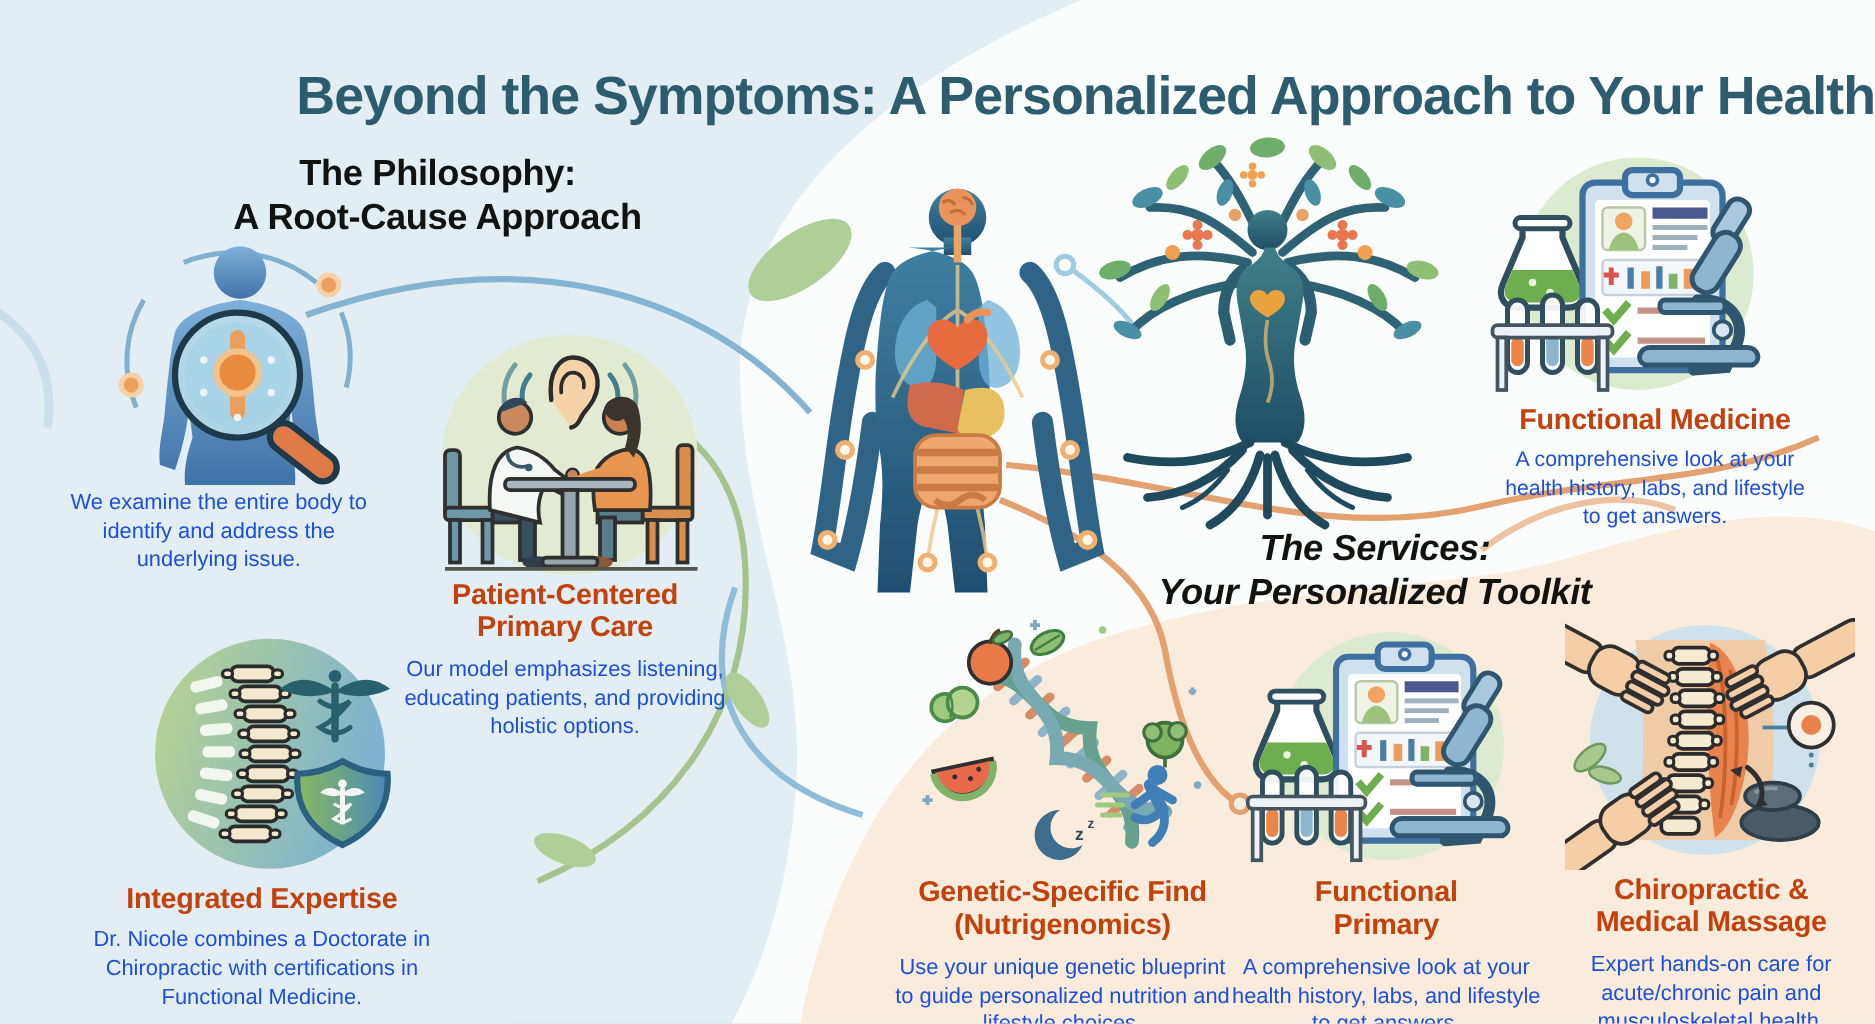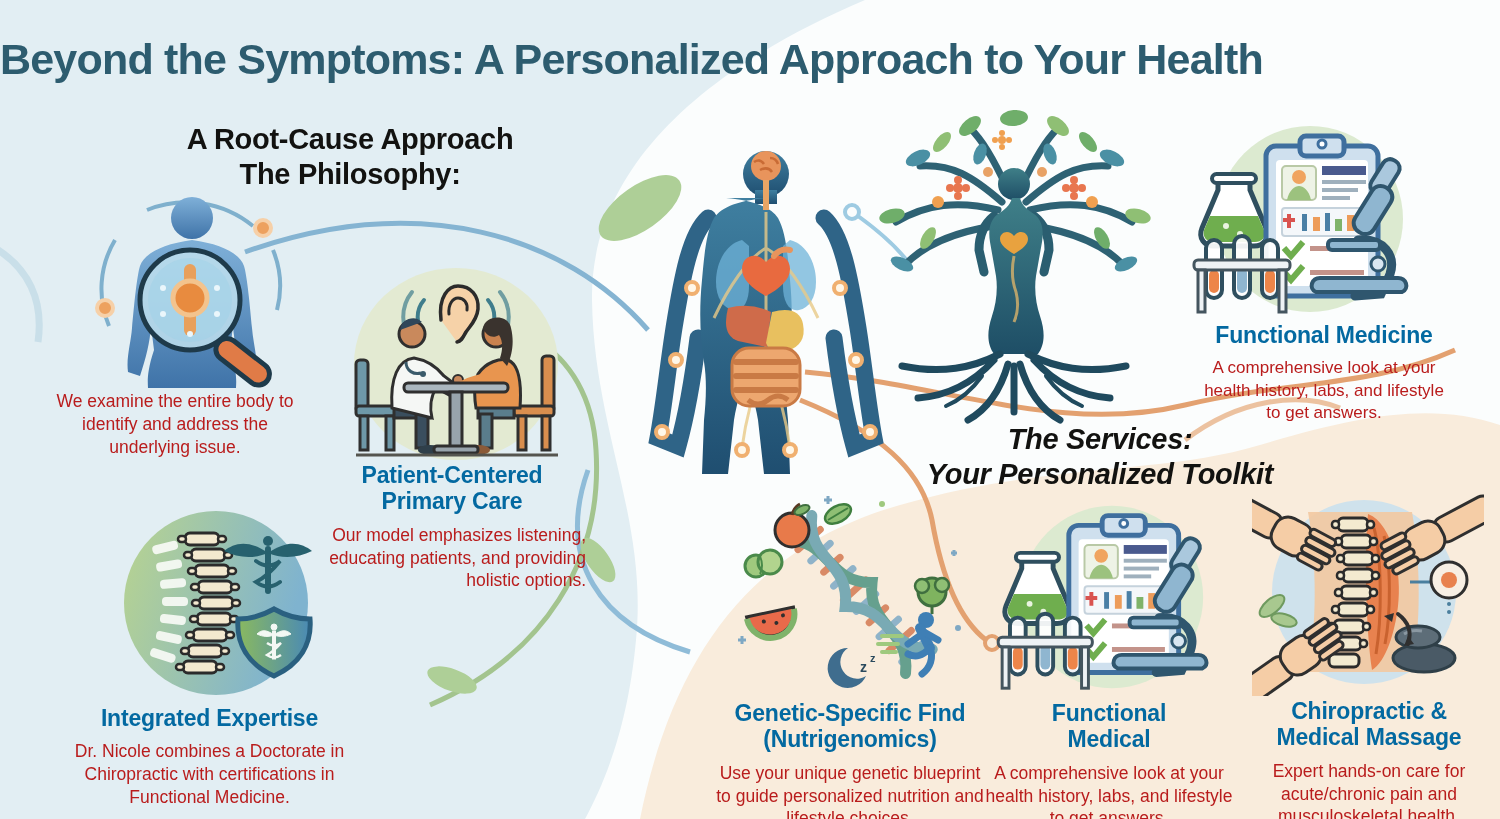--- a/index.html
+++ b/index.html
@@ -2,27 +2,27 @@
 <html><head>
 <meta charset="utf-8">
 <style>
   html,body{margin:0;padding:0;background:#cfdfe8;}
   .stage{position:relative;width:1500px;height:819px;overflow:hidden;
          background:#e2eef3;font-family:"Liberation Sans",sans-serif;color:#1d1d1b;}
   .abs{position:absolute;}
   figure{margin:0;padding:0;}
   figure svg{display:block;width:100%;height:100%;}
   .bg-svg{position:absolute;left:0;top:0;width:1500px;height:819px;}
-  .main-title{position:absolute;left:0;top:6px;width:1500px;text-align:left;
+  .main-title{position:absolute;left:0;top:24px;width:1500px;text-align:right;
       font-size:43px;font-weight:700;color:#2d5c6f;letter-spacing:-0.8px;}
   .section-heading{position:absolute;text-align:center;font-size:29px;font-weight:800;
       color:#121210;line-height:1.22;letter-spacing:-0.3px;}
   .card{position:absolute;text-align:center;}
-  .card h3{margin:0 0 9px 0;font-size:23px;font-weight:700;color:#0369a1;line-height:1.15;letter-spacing:-0.2px;}
-  .card p{margin:0 auto;font-size:17.5px;font-weight:400;color:#b91c1c;line-height:1.3;}
+  .card h3{margin:0 0 9px 0;font-size:23px;font-weight:700;color:#c2410c;line-height:1.15;letter-spacing:-0.2px;}
+  .card p{margin:0 auto;font-size:17.5px;font-weight:400;color:#1d4ed8;line-height:1.3;}
 </style>
 </head>
 <body>
 
 <div class="stage">
 
   <svg class="bg-svg" viewBox="0 0 1500 819">
     <path d="M865,0 C700,70 590,170 592,300 C594,430 648,520 636,640 C628,725 606,780 585,819 L1500,819 L1500,0 Z" fill="#fbfdfd"></path>
     <path d="M640,819 C672,660 748,548 900,505 C1050,462 1160,475 1260,445 C1360,415 1432,402 1500,425 L1500,819 Z" fill="#f9ecdc"></path>
     <path d="M-5,248 C28,268 44,300 38,342" stroke="#c9dfe9" stroke-width="7" fill="none"></path>
@@ -36,22 +36,22 @@
     <path d="M800,400 C880,432 922,470 932,520 C942,578 960,620 986,640" stroke="#e3a170" stroke-width="5" fill="none"></path>
     <circle cx="992" cy="643" r="7" fill="none" stroke="#e3a170" stroke-width="4"></circle>
     <path d="M1185,440 C1240,398 1300,392 1340,408" stroke="#ecc2a0" stroke-width="5" fill="none"></path>
     <circle cx="852" cy="212" r="7" fill="none" stroke="#9ecbe2" stroke-width="4"></circle>
     <path d="M858,216 C880,232 896,246 908,262" stroke="#9ecbe2" stroke-width="4" fill="none"></path>
   </svg>
 
   <h1 class="main-title">Beyond the Symptoms: A Personalized Approach to Your Health</h1>
 
   <div class="section-heading" style="left:150px;top:122px;width:400px;">
+    <div>The Philosophy:</div>
     <div>A Root-Cause Approach</div>
-    <div>The Philosophy:</div>
   </div>
 
   <figure class="abs" style="left:85px;top:188px;width:215px;height:202px;">
     <svg viewBox="0 0 215 202">
       <defs>
         <linearGradient id="bodyg" x1="0" y1="0" x2="0" y2="1">
           <stop offset="0" stop-color="#7fb0d8"></stop>
             <stop offset="1" stop-color="#3f73a8"></stop>
         </linearGradient>
       </defs>
@@ -137,21 +137,21 @@
         <rect x="76" y="127" width="104" height="9" rx="4" fill="#aab6be" stroke="#2f2f2f" stroke-width="3"></rect>
         <rect x="122" y="136" width="12" height="56" fill="#98a4ac" stroke="#2f2f2f" stroke-width="3"></rect>
         <rect x="106" y="190" width="44" height="7" rx="3" fill="#98a4ac" stroke="#2f2f2f" stroke-width="3"></rect>
       </g>
       <line x1="28" y1="199" x2="230" y2="199" stroke="#55554f" stroke-width="3"></line>
     </svg>
   </figure>
 
   <div class="card" style="left:318px;top:462px;width:268px;">
     <h3><span>Patient-Centered</span><br><span>Primary Care</span></h3>
-    <p style="width:268px;text-align:right;">Our model emphasizes listening, educating patients, and providing holistic options.</p>
+    <p style="width:268px;">Our model emphasizes listening, educating patients, and providing holistic options.</p>
   </div>
 
   <figure class="abs" style="left:116px;top:503px;width:206px;height:200px;">
     <svg viewBox="0 0 206 200">
       <defs>
         <linearGradient id="ieg" x1="0" y1="0" x2="1" y2="0.3">
           <stop offset="0" stop-color="#b9d48e"></stop>
             <stop offset="1" stop-color="#7fb3cf"></stop>
         </linearGradient>
         <linearGradient id="shieldg" x1="0" y1="0" x2="1" y2="0">
@@ -524,21 +524,21 @@
     <h3><span>Genetic-Specific Find</span><br><span>(Nutrigenomics)</span></h3>
     <p style="width:270px;">Use your unique genetic blueprint to guide personalized nutrition and lifestyle choices.</p>
   </div>
 
   <figure class="abs" style="left:992px;top:496px;width:236px;height:202px;">
     <svg viewBox="0 0 240 206">
         <use href="#lab-symbol"></use>
       </svg>
   </figure>
   <div class="card" style="left:980px;top:700px;width:258px;">
-    <h3><span>Functional</span><br><span>Medical</span></h3>
+    <h3><span>Functional</span><br><span>Primary</span></h3>
     <p style="width:250px;">A comprehensive look at your health history, labs, and lifestyle to get answers.</p>
   </div>
 
   <figure class="abs" style="left:1252px;top:484px;width:232px;height:212px;">
     <svg viewBox="0 0 232 212">
       <circle cx="112" cy="108" r="92" fill="#cfe2ec"></circle>
       <path d="M56,28 l104,0 c9,52 9,112 0,160 l-104,0 c9,-48 9,-108 0,-160 Z" fill="#f2c9a2" opacity="0.92"></path>
       <g>
         <path d="M116,30 c26,10 34,62 30,92 c-3,26 -12,56 -26,64 c-6,-40 -8,-116 -4,-156 Z" fill="#e8824f"></path>
         <path d="M122,44 c8,30 8,90 2,126 M132,52 c7,26 7,78 1,108" stroke="#c9622f" stroke-width="3" fill="none"></path>

